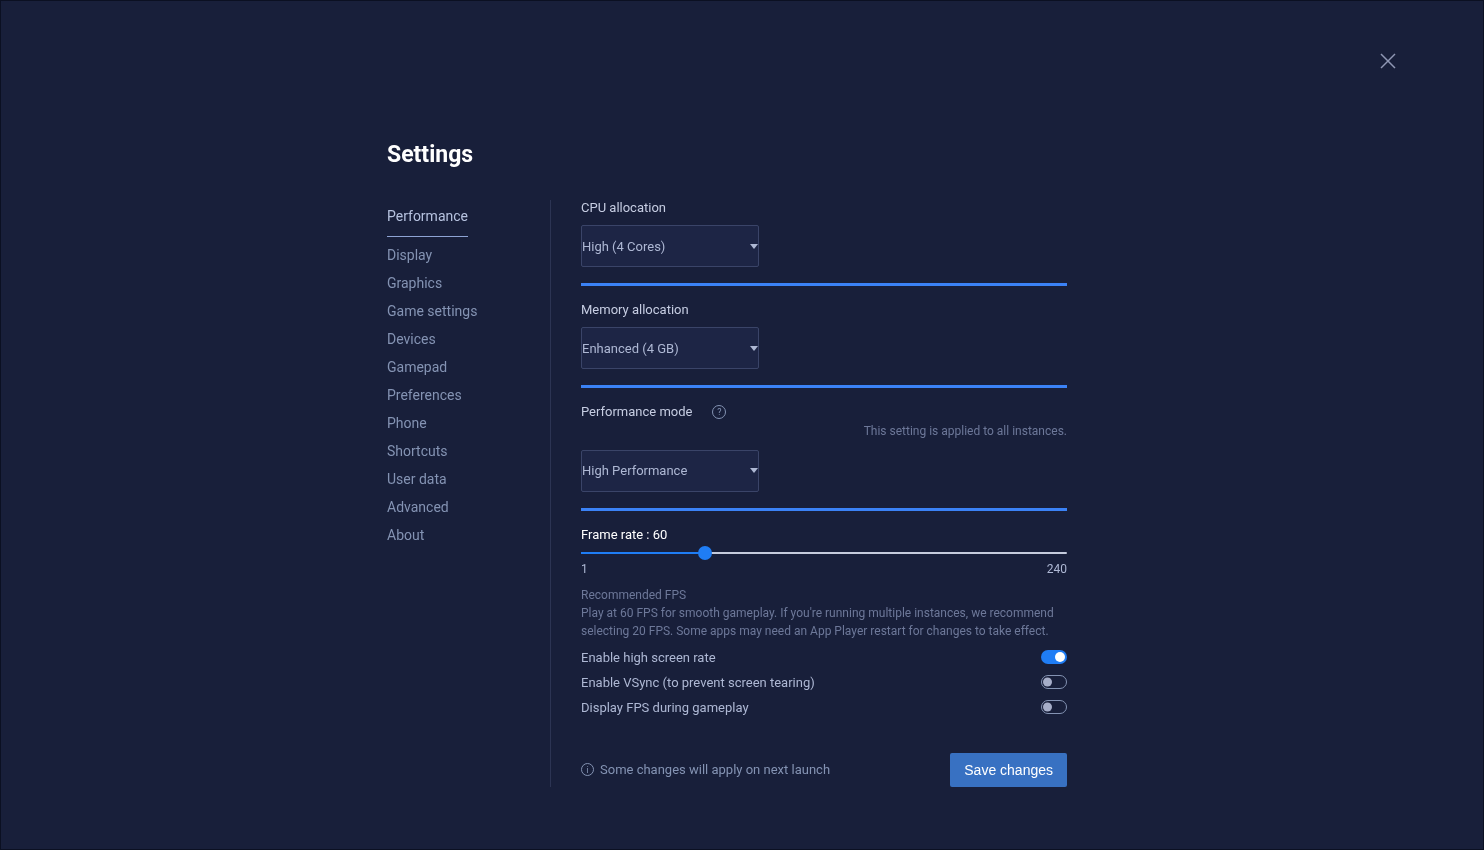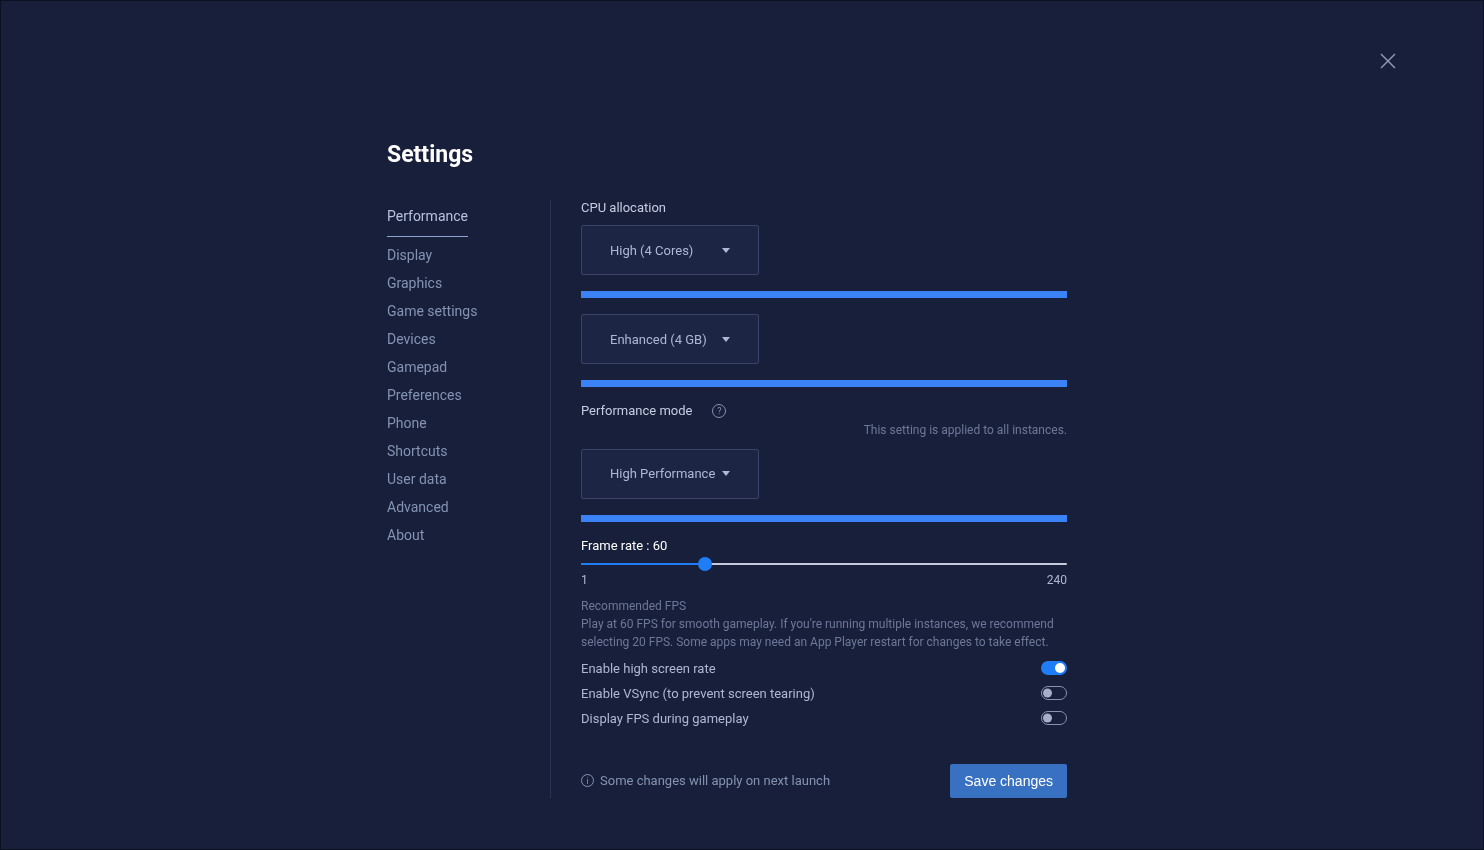--- a/index.html
+++ b/index.html
@@ -55,21 +55,21 @@
     border-bottom: 1px solid #8ea3d4;
     display: inline-block;
     padding-bottom: 12px;
     margin-bottom: 4px;
   }
 
   .main {
     flex: 1;
     padding-left: 30px;
   }
-  .section { padding-bottom: 16px; border-bottom: 7px solid #3b82f6; margin-bottom: 16px; }
+  .section { padding-bottom: 16px; border-bottom: 3px solid #3b82f6; margin-bottom: 16px; }
   .section:last-of-type { border-bottom: none; }
   .label {
     font-size: 13px;
     color: #c6cde2;
     margin-bottom: 10px;
   }
   .label-row { display: flex; align-items: center; gap: 20px; }
   .help {
     width: 14px; height: 14px;
     border: 1px solid #8493b3;
@@ -84,28 +84,28 @@
     font-size: 12px;
     color: #6d7899;
     margin-top: -6px;
     margin-bottom: 10px;
     line-height: 1.4;
     text-align: right;
   }
 
   .select {
     width: 178px;
-    height: 50px;
+    height: 42px;
     background: #1d2545;
     border: 1px solid #3a4468;
     border-radius: 2px;
     display: flex;
     align-items: center;
     justify-content: space-between;
-    padding: 0 28px;
+    padding: 0 0;
     cursor: pointer;
     font-size: 13px;
     color: #aeb8d4;
   }
   .caret {
     width: 0; height: 0;
     border-left: 4px solid transparent;
     border-right: 4px solid transparent;
     border-top: 5px solid #aeb8d4;
   }
@@ -220,20 +220,21 @@
 
       <div class="section">
         <div class="label">CPU allocation</div>
         <div class="select">
           <span>High (4 Cores)</span>
           <span class="caret"></span>
         </div>
       </div>
 
       <div class="section">
+        <div class="label">Memory allocation</div>
         <div class="select">
           <span>Enhanced (4 GB)</span>
           <span class="caret"></span>
         </div>
       </div>
 
       <div class="section">
         <div class="label label-row">
           <span>Performance mode</span>
           <span class="help">?</span>

